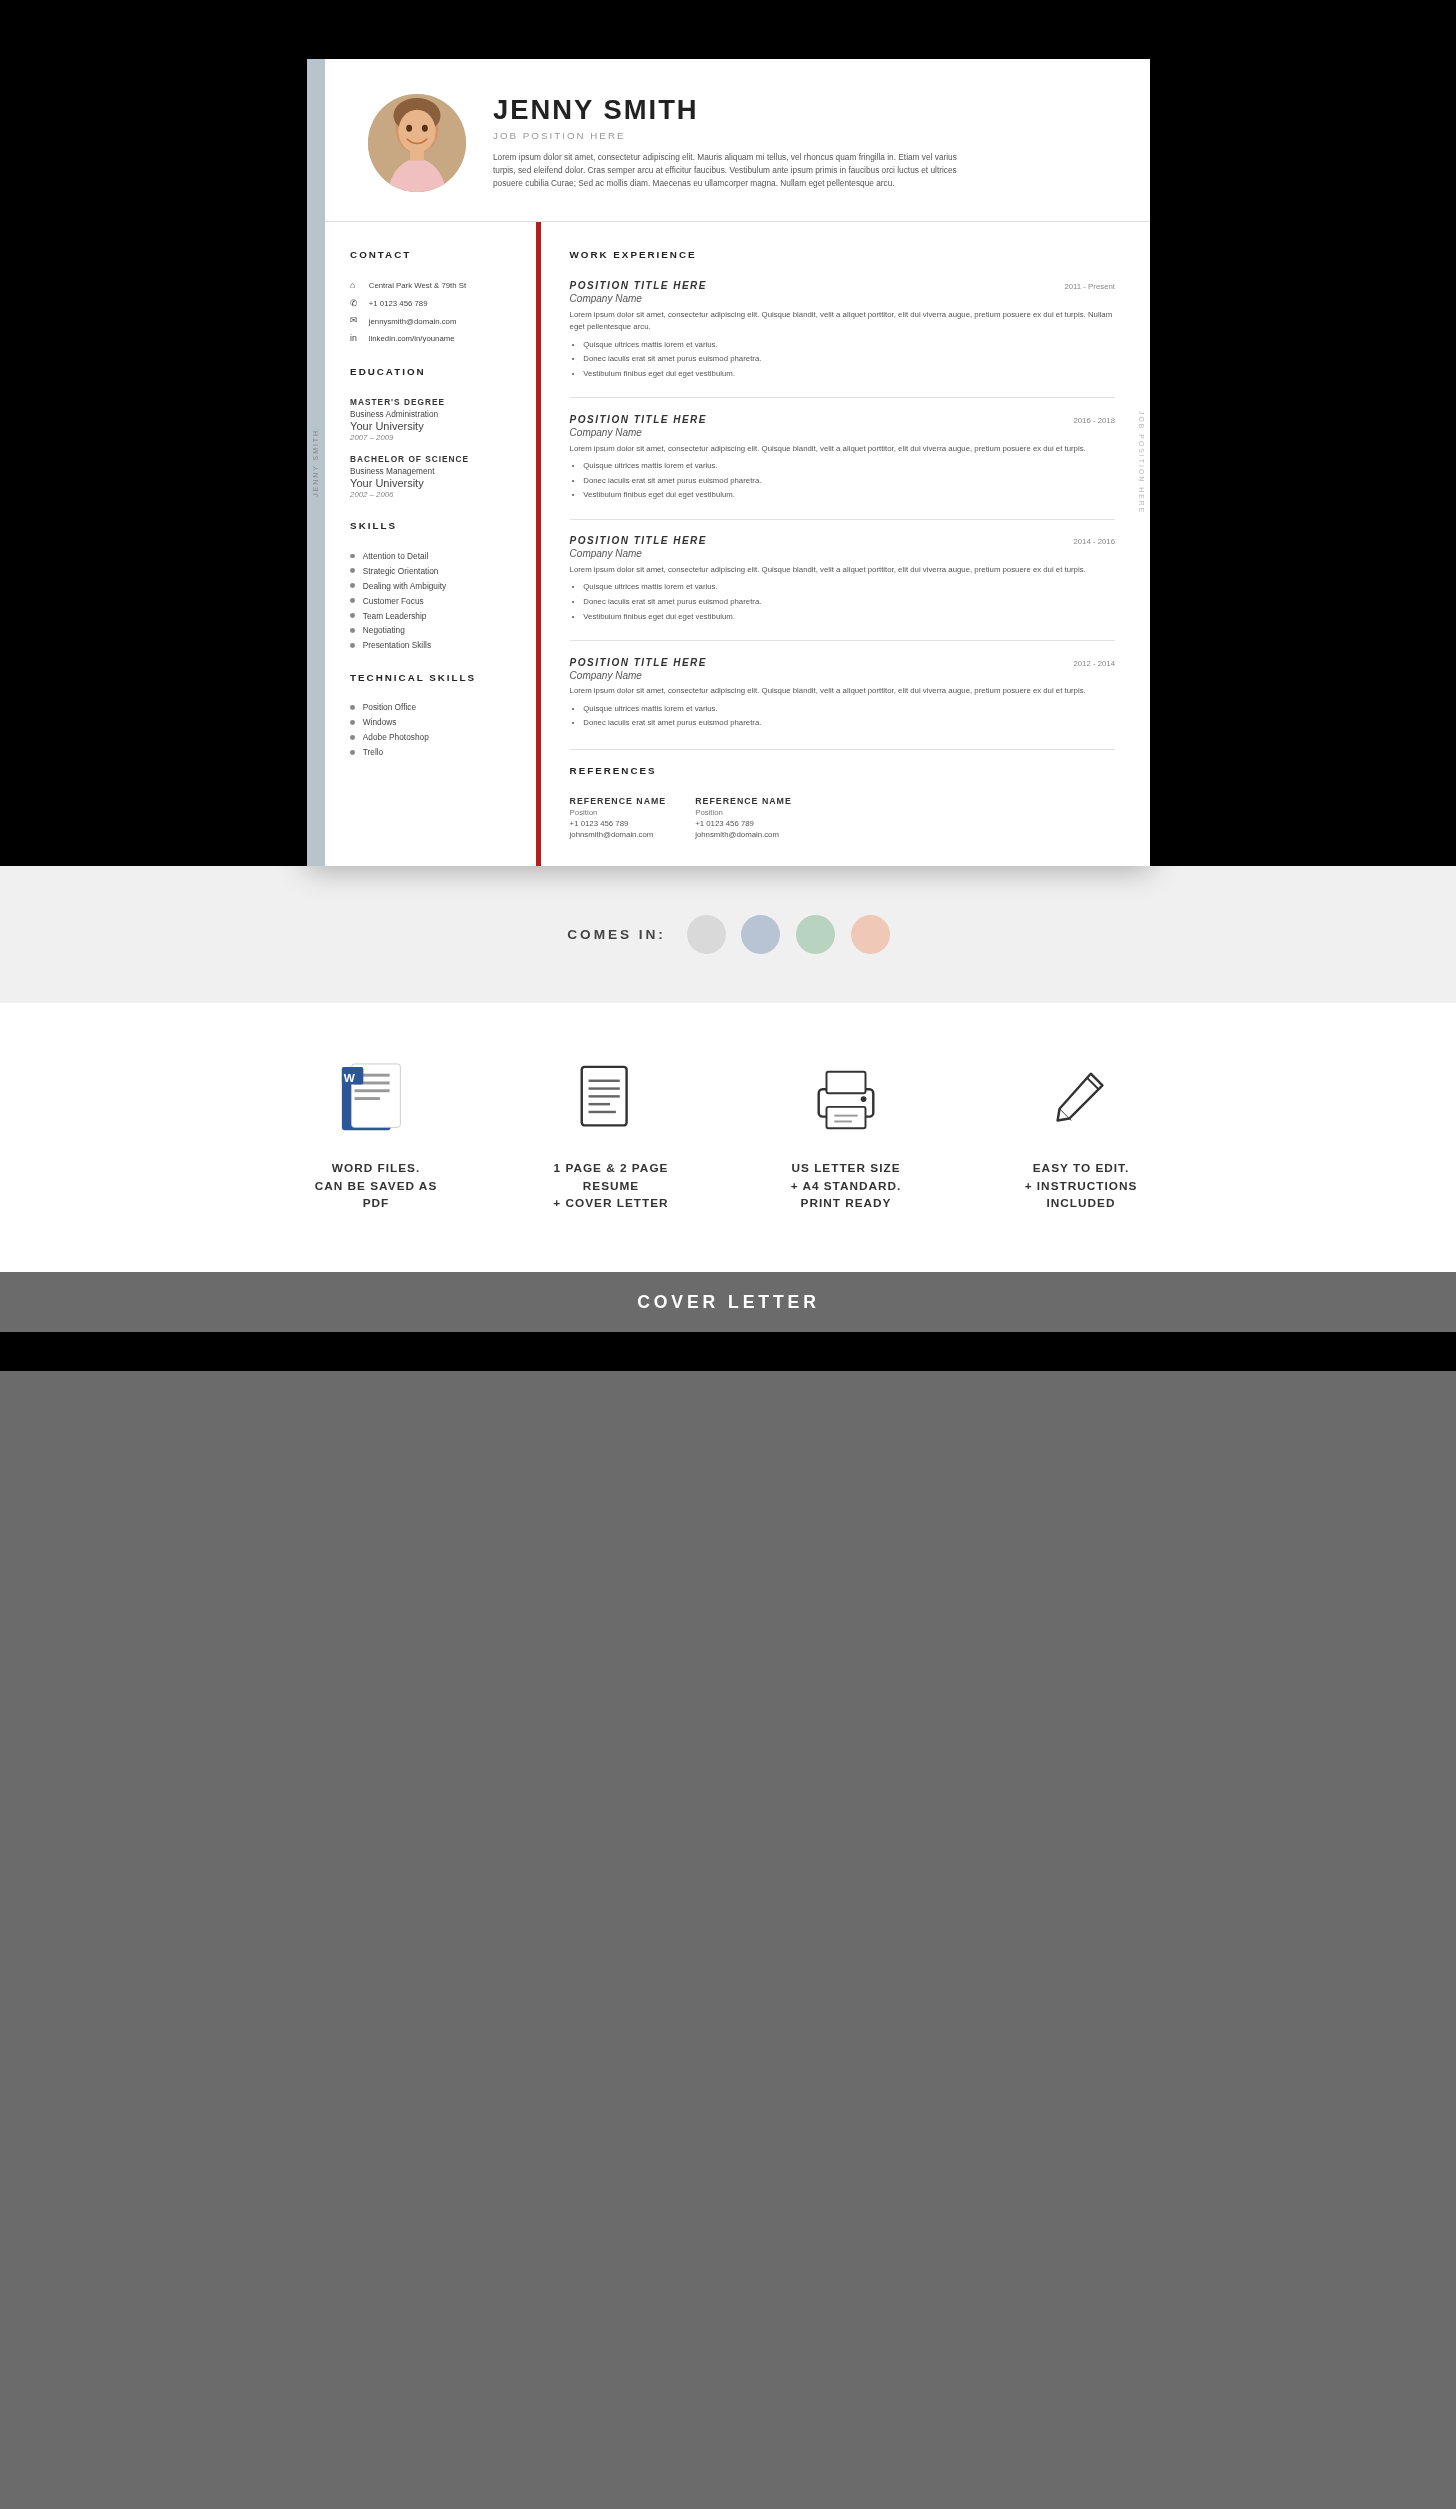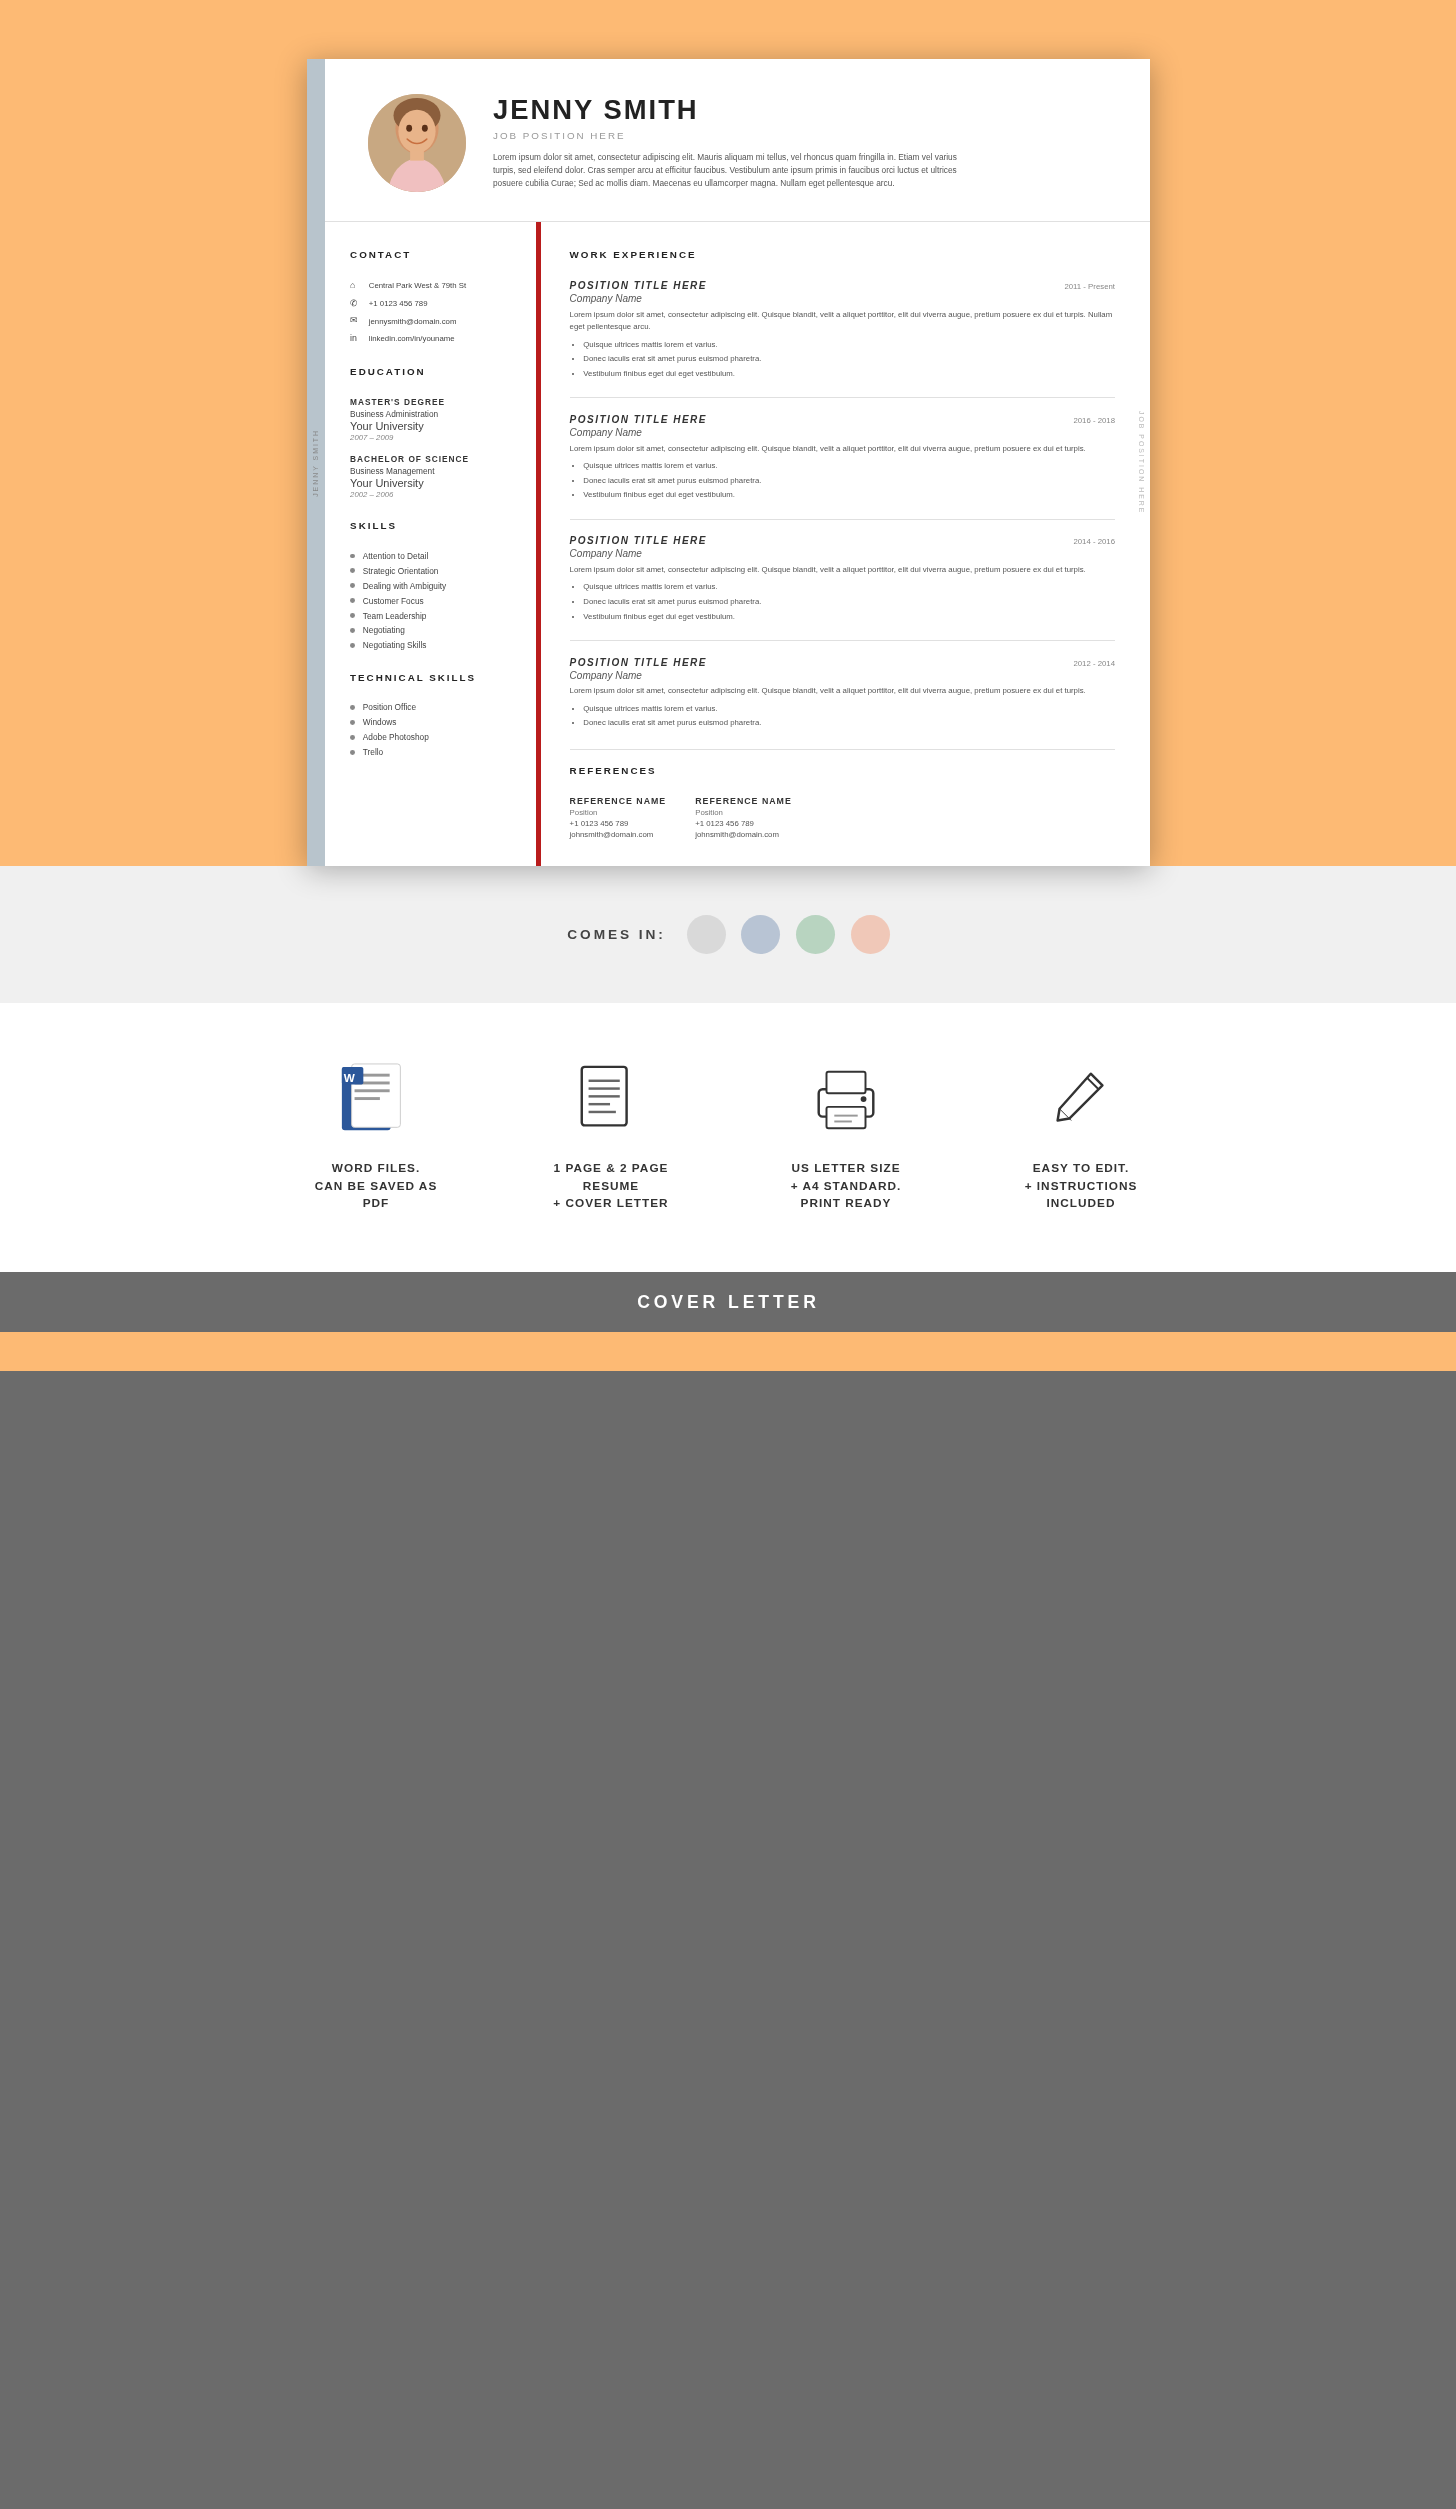--- a/index.html
+++ b/index.html
@@ -8,21 +8,21 @@
       font-family: 'Arial', sans-serif;
       width: 1457px;
       min-height: 2509px;
       display: flex;
       flex-direction: column;
       align-items: center;
     }
 
     
     .page-bg {
-      background: #fdba74;
+      background: #000000;
       width: 100%;
       padding: 59px 0 39px 0;
       display: flex;
       flex-direction: column;
       align-items: center;
     }
 
     
     .resume-card {
       width: 843px;
@@ -486,21 +486,21 @@
               <div class="skill-item">
                 <span class="bullet"></span>
                 <span>Team Leadership</span>
               </div>
               <div class="skill-item">
                 <span class="bullet"></span>
                 <span>Negotiating</span>
               </div>
               <div class="skill-item">
                 <span class="bullet"></span>
-                <span>Negotiating Skills</span>
+                <span>Presentation Skills</span>
               </div>
             </div>
         </div>
 
         <div class="tech-section">
           <div class="section-title">TECHNICAL SKILLS</div>
           <div id="tech-skills-list">
               <div class="skill-item">
                 <span class="bullet"></span>
                 <span>Position Office</span>

